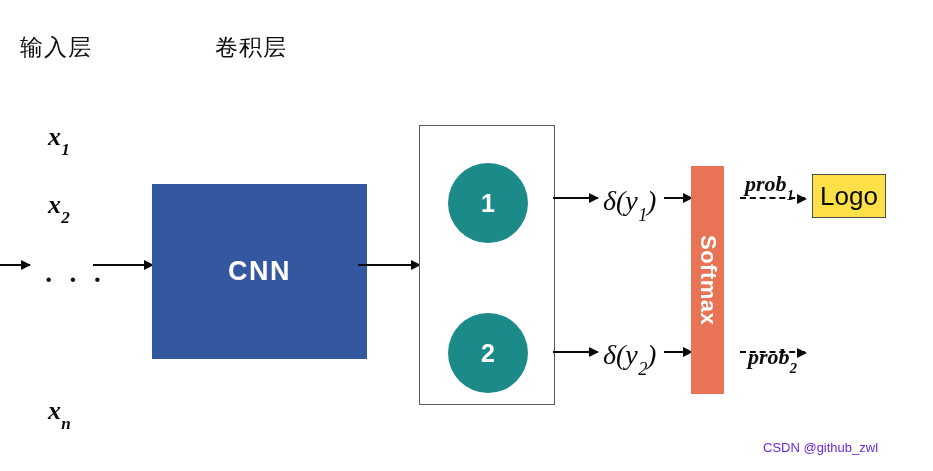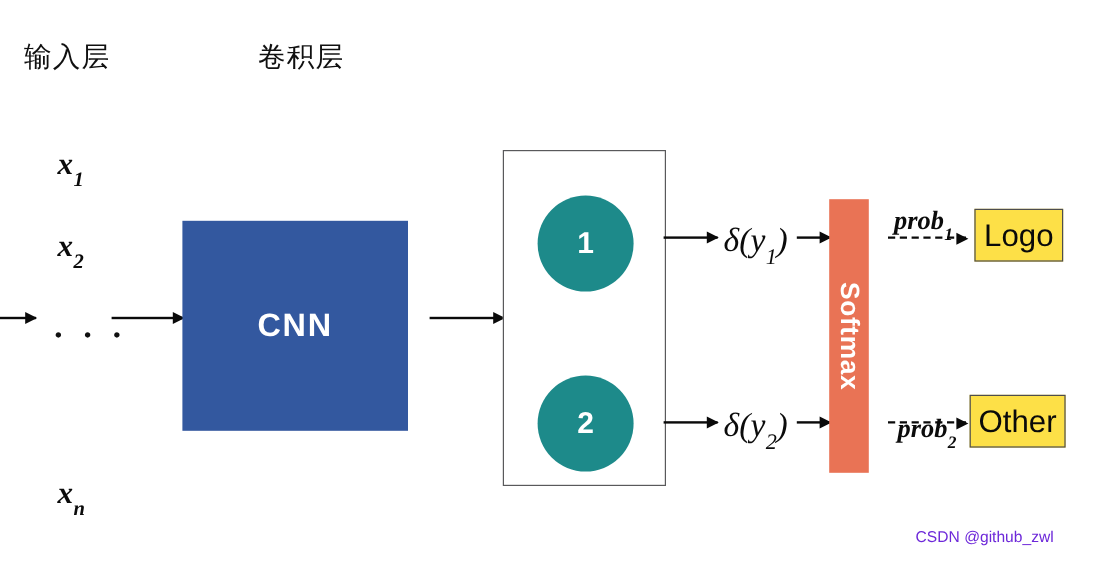--- a/index.html
+++ b/index.html
@@ -200,21 +200,21 @@
   <div class="dots" style="left:44px; top:264px;">· · ·</div>
 
   <div class="math math-x" style="left:48px; top:396px;">
     <span>x</span><span class="sub">n</span>
   </div>
 
   <div class="arrow" style="left:0px; top:264px; width:30px;"></div>
 
   <div class="arrow" style="left:93px; top:264px; width:60px;"></div>
 
-  <div class="cnn-box" style="left:152px; top:184px; width:188px; height:175px;">
+  <div class="cnn-box" style="left:152px; top:184px; width:215px; height:175px;">
     <span class="cnn-label">CNN</span>
   </div>
 
   <div class="arrow" style="left:358px; top:264px; width:62px;"></div>
 
   <div class="fc-box" style="left:419px; top:125px; width:136px; height:280px;">
     <div class="node" style="left:28px; top:37px; width:80px; height:80px;">
       <span>1</span>
     </div>
     <div class="node" style="left:28px; top:187px; width:80px; height:80px;">
@@ -247,19 +247,16 @@
   </div>
   <div class="arrow-dashed" style="left:740px; top:197px; width:65px;"></div>
   <div class="out-box" style="left:812px; top:174px; width:74px; height:44px;">
     <span>Logo</span>
   </div>
 
   <div class="math math-prob" style="left:748px; top:304px;margin-top:40px;">
     <span>prob</span><span class="sub">2</span>
   </div>
   <div class="arrow-dashed" style="left:740px; top:351px; width:65px;"></div>
-  <div class="out-box" style="left:808px; top:329px; width:80px; height:44px;">
-    <span>Other</span>
-  </div>
 
   <div class="watermark" style="left:763px; top:440px;">CSDN @github_zwl</div>
 
 </div>
 
 </body></html>

